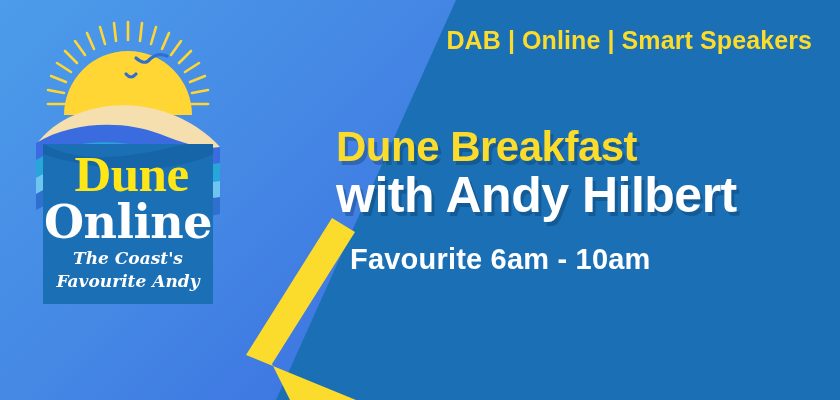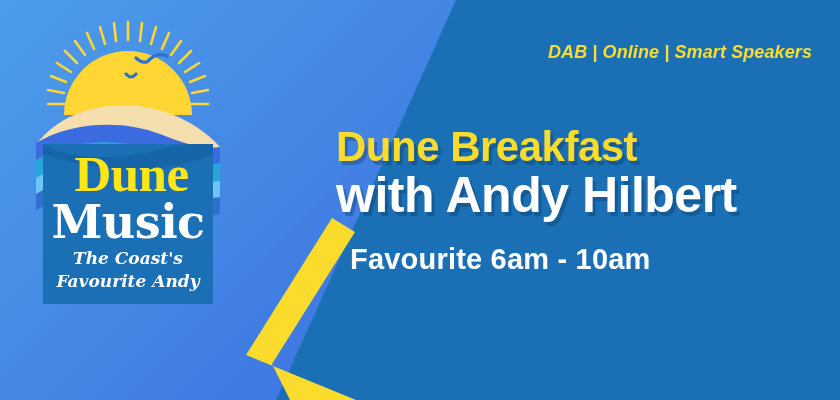--- a/index.html
+++ b/index.html
@@ -88,28 +88,27 @@
     font-weight: 700;
     font-size: 17px;
     line-height: 1.14;
     color: #ffffff;
   }
 
   
   .platforms {
     position: absolute;
     right: 28px;
-    top: 42px;
+    top: 26px;
     z-index: 5;
     color: #fbdb2b;
-    font-size: 18px;
+    font-size: 25px;
     font-weight: 700;
     letter-spacing: 0.1px;
     white-space: nowrap;
-    font-style: italic;
   }
 
   .headline {
     position: absolute;
     left: 336px;
     top: 126px;
     z-index: 5;
     white-space: nowrap;
   }
   .hl-line1 {
@@ -196,21 +195,21 @@
         <path d="M 8 180 C 44 158 96 158 132 172 C 158 182 176 186 192 183 L 192 200 C 168 206 140 196 116 188 C 78 175 38 180 8 196 Z" fill="#2f6fd0"></path>
       </g>
 
       <rect x="15" y="130" width="170" height="160" fill="#1a6fb5"></rect>
 
       <path clip-path="url(#boxclip)" d="M 15 130 C 52 150 96 144 140 134 C 160 129 175 128 185 130 L 185 140 C 160 152 120 158 82 154 C 52 151 30 145 15 140 Z" fill="#1565a8"></path>
     </svg>
 
     <div class="logo-wordmark">
       <div class="wm-dune">Dune</div>
-      <div class="wm-radio">Music</div>
+      <div class="wm-radio">Online</div>
       <div class="wm-tag">The Coast's</div>
       <div class="wm-tag">Favourite Andy</div>
     </div>
   </div>
 
   <div class="platforms">DAB | Online | Smart Speakers</div>
 
   <div class="headline">
     <div class="hl-line1">Dune Breakfast</div>
     <div class="hl-line2">with Andy Hilbert</div>

